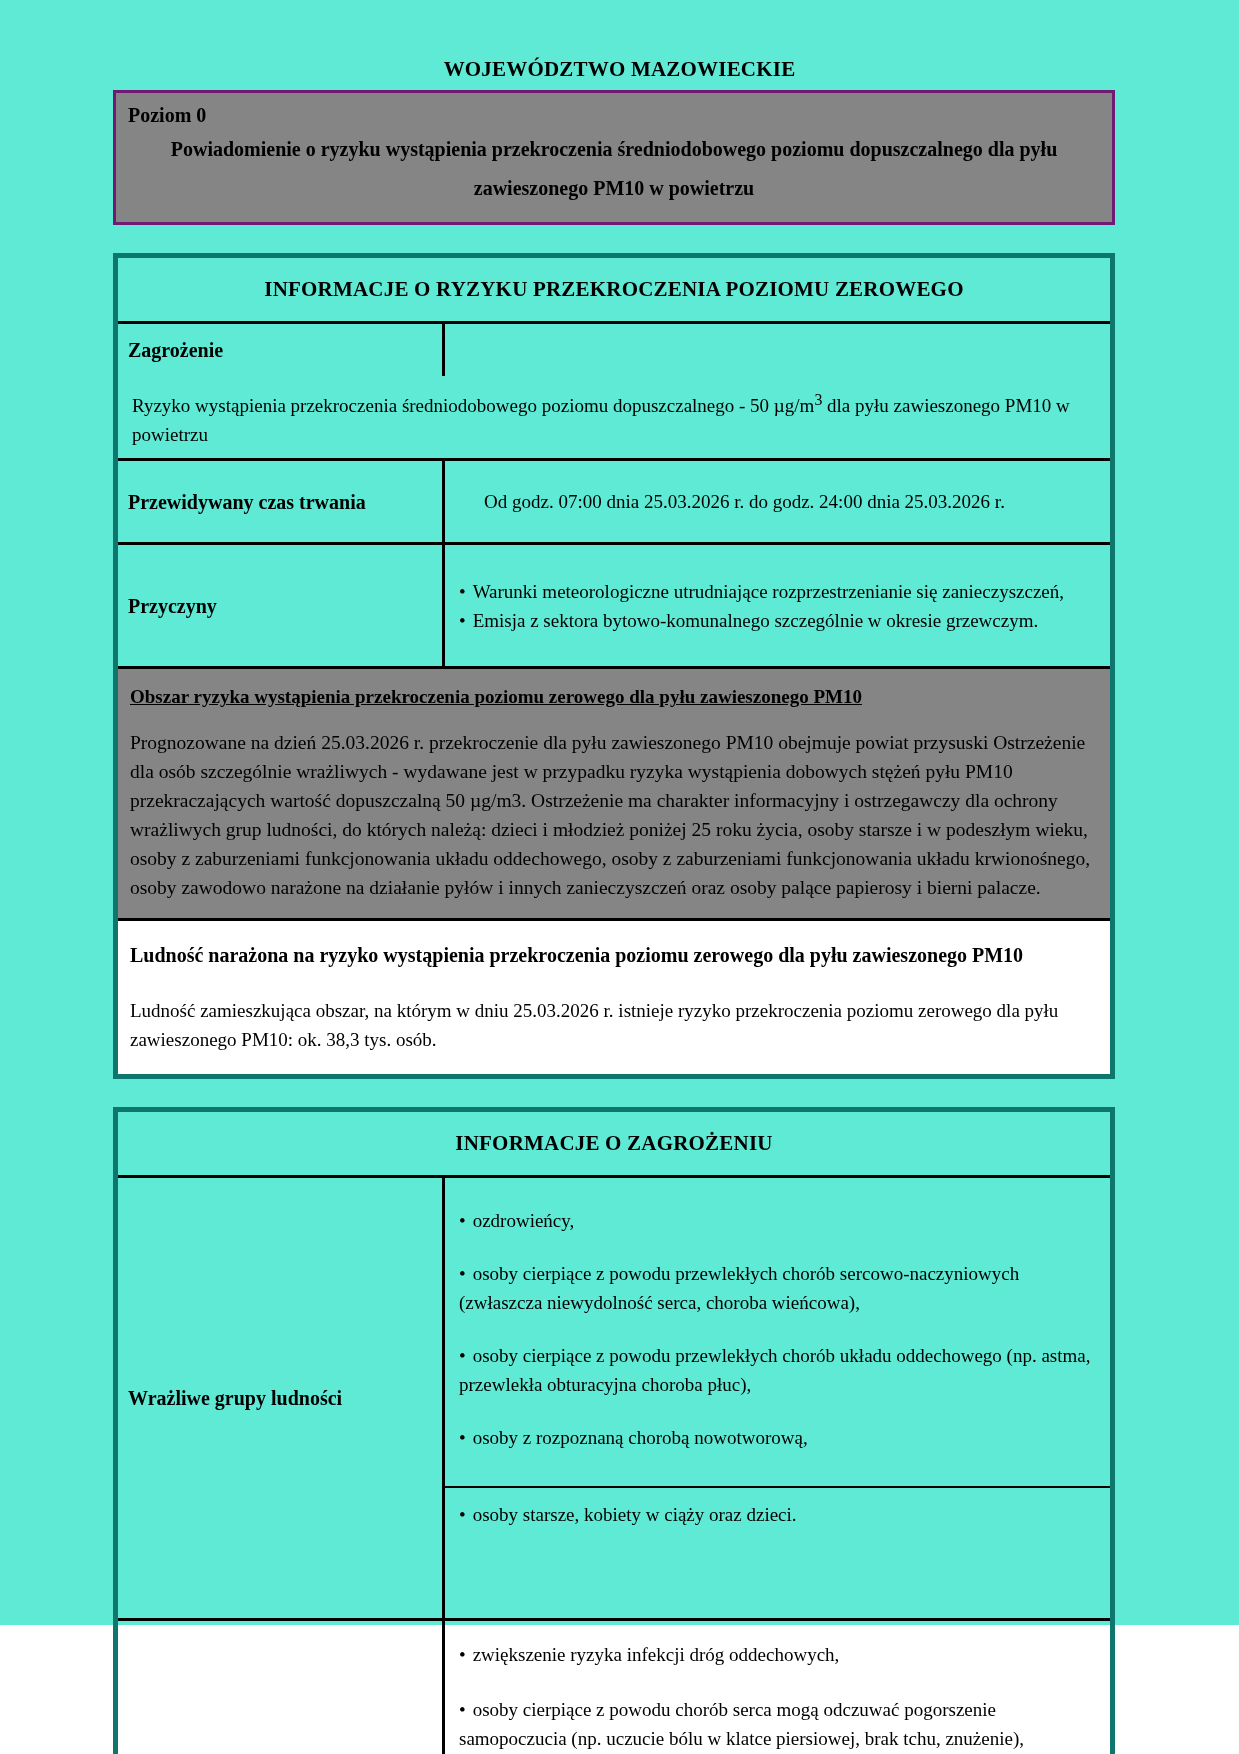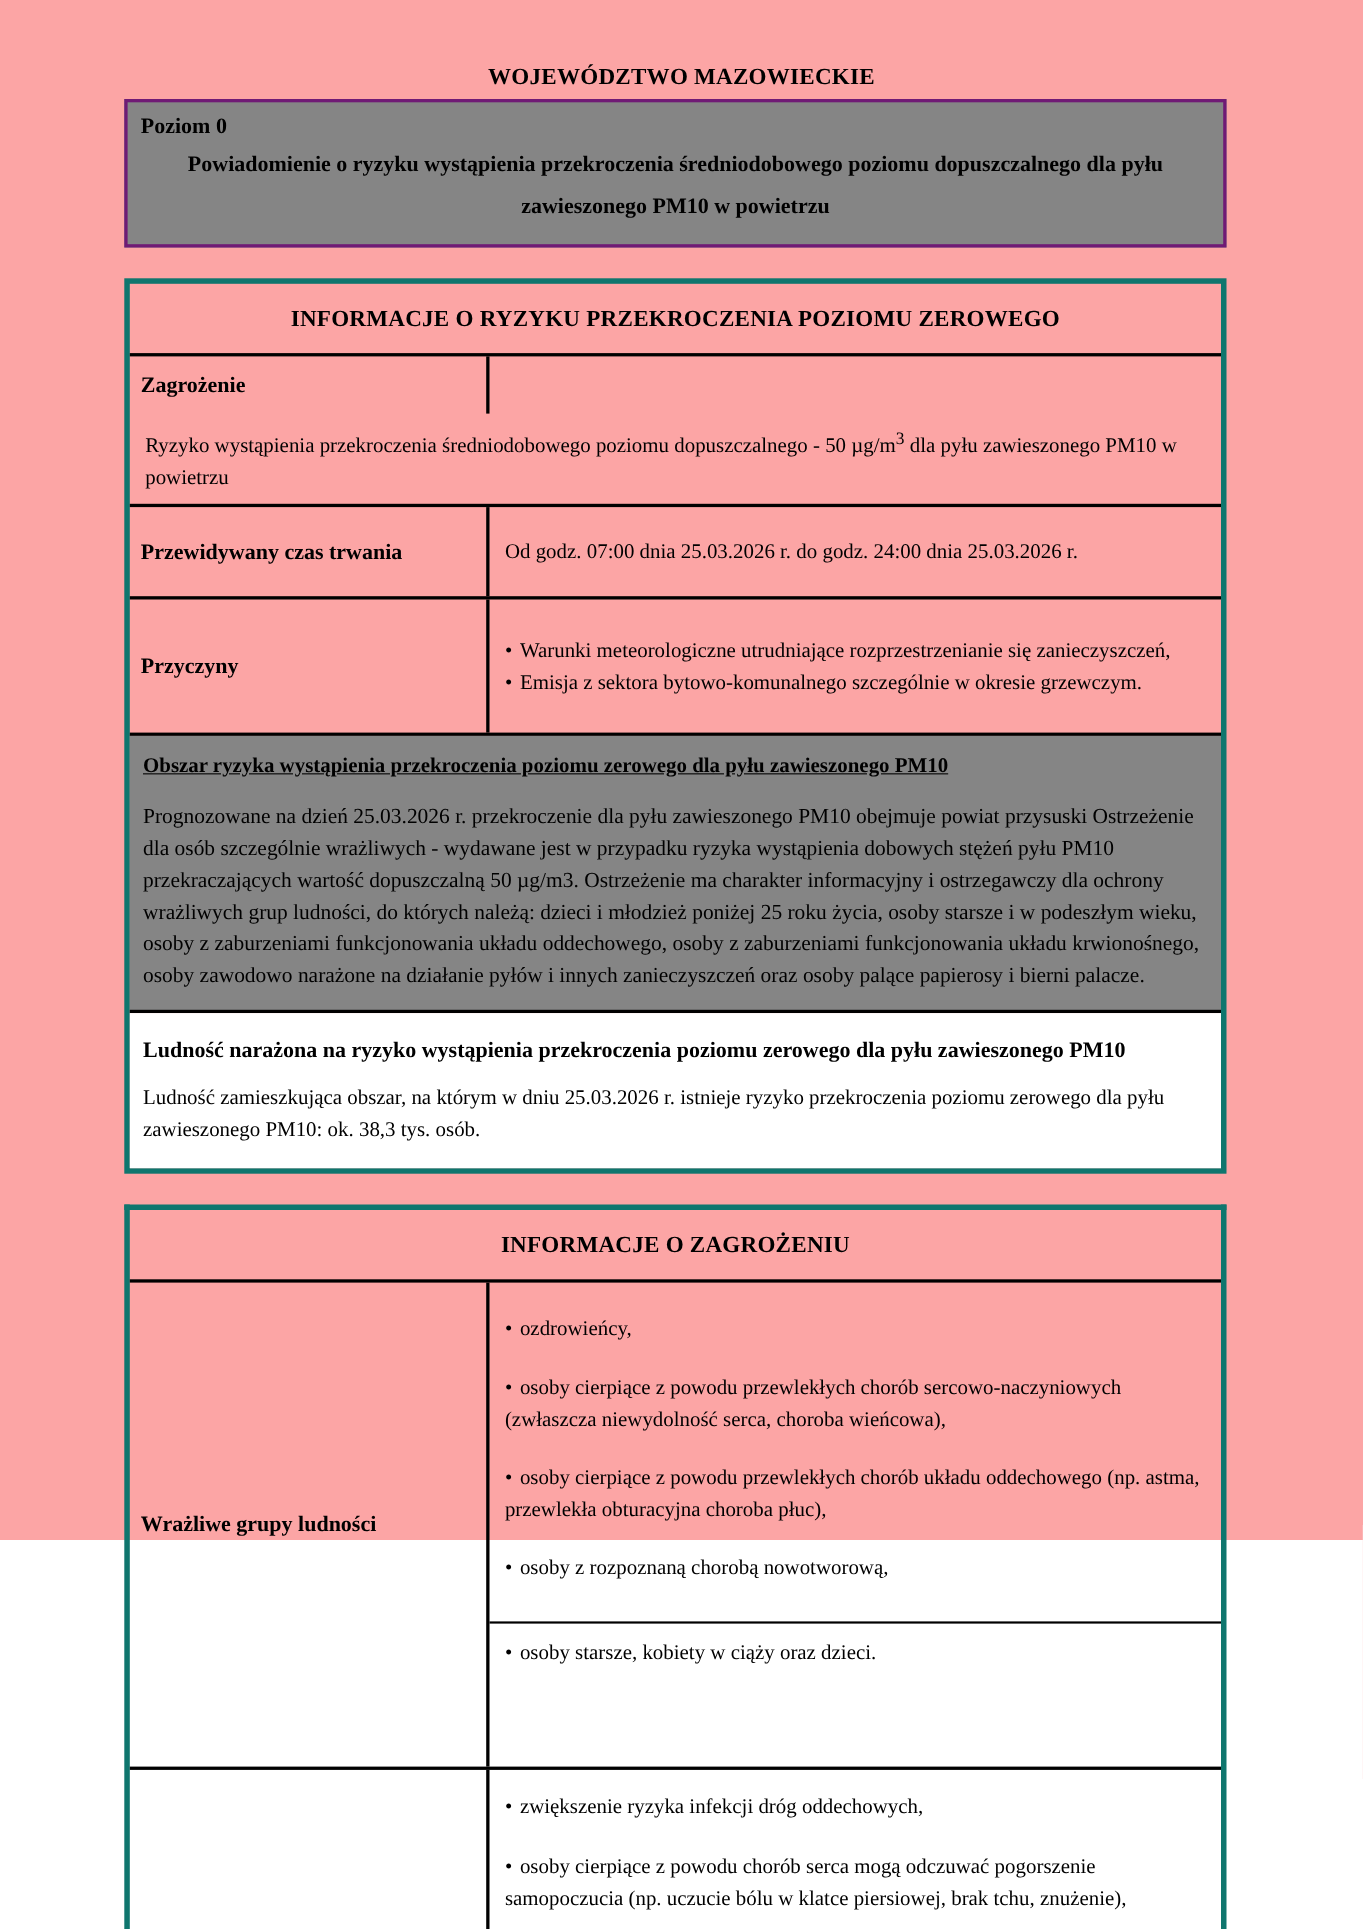--- a/index.html
+++ b/index.html
@@ -1,20 +1,20 @@
 <!DOCTYPE html>
 <html lang="pl"><head>
 <meta charset="utf-8">
 <style>
   html,body{margin:0;padding:0;}
   body{
     width:1239px;height:1754px;overflow:hidden;background:#ffffff;
     font-family:"Liberation Serif","DejaVu Serif",serif;color:#000;
   }
-  .page{position:relative;width:1239px;height:1400px;background:#fca5a5;}
+  .page{position:relative;width:1239px;height:1625px;background:#5eead4;}
   .content{margin-left:113px;width:1002px;box-sizing:border-box;}
 
   .doc-title{
     text-align:center;font-weight:bold;font-size:21px;
     padding-top:57px;margin:0 0 8px 0;letter-spacing:.2px;
   }
 
   .banner{
     background:#858585;border:3px solid #701a75;box-sizing:border-box;
     padding:7px 12px 14px 12px;
@@ -39,36 +39,36 @@
     font-weight:bold;font-size:20px;line-height:40px;
     display:flex;align-items:center;padding:6px 10px;
   }
   .t-label .lbl{display:block;}
   .t-value{
     flex:1;box-sizing:border-box;font-size:19px;line-height:29px;
     padding:9px 12px 9px 14px;display:flex;flex-direction:column;justify-content:center;
   }
   .t-value .line{margin:0;}
   .row-zagrozenie{min-height:99px;flex-direction:column;}
-  .row-czas{min-height:81px;}
+  .row-czas{min-height:81px;gap:25px;}
   .row-przyczyny{min-height:121px;}
 
   .bullet-line{font-size:19px;line-height:29px;}
   .b-mark{margin-right:7px;}
 
   .gray-section{
     background:#858585;border-bottom:3px solid #000;
     padding:13px 14px 16px 12px;
   }
   .gray-section .sec-header{font-weight:bold;font-size:19px;line-height:30px;margin-bottom:16px;text-decoration:underline;}
   .gray-section .sec-body{font-size:19.5px;line-height:29px;}
 
   .white-section{background:#fff;padding:14px 14px 20px 12px;}
   .white-section .sec-header{font-weight:bold;font-size:20px;line-height:41px;}
-  .white-section .sec-body{font-size:19px;line-height:29px;margin-top:8px;}
+  .white-section .sec-body{font-size:19px;line-height:29px;margin-top:20px;}
 
   .sub-col{flex:1;display:flex;flex-direction:column;}
   .sub-cell-top{
     border-bottom:2px solid #000;box-sizing:border-box;
     padding:4px 12px 10px 14px;
   }
   .sub-cell-top .bullet-line{margin:24px 0;}
   .sub-cell-bottom{padding:12px 12px 14px 14px;box-sizing:border-box;}
   .row-sensitive{min-height:440px;}
   .row-effects{min-height:146px;border-bottom:none;}

